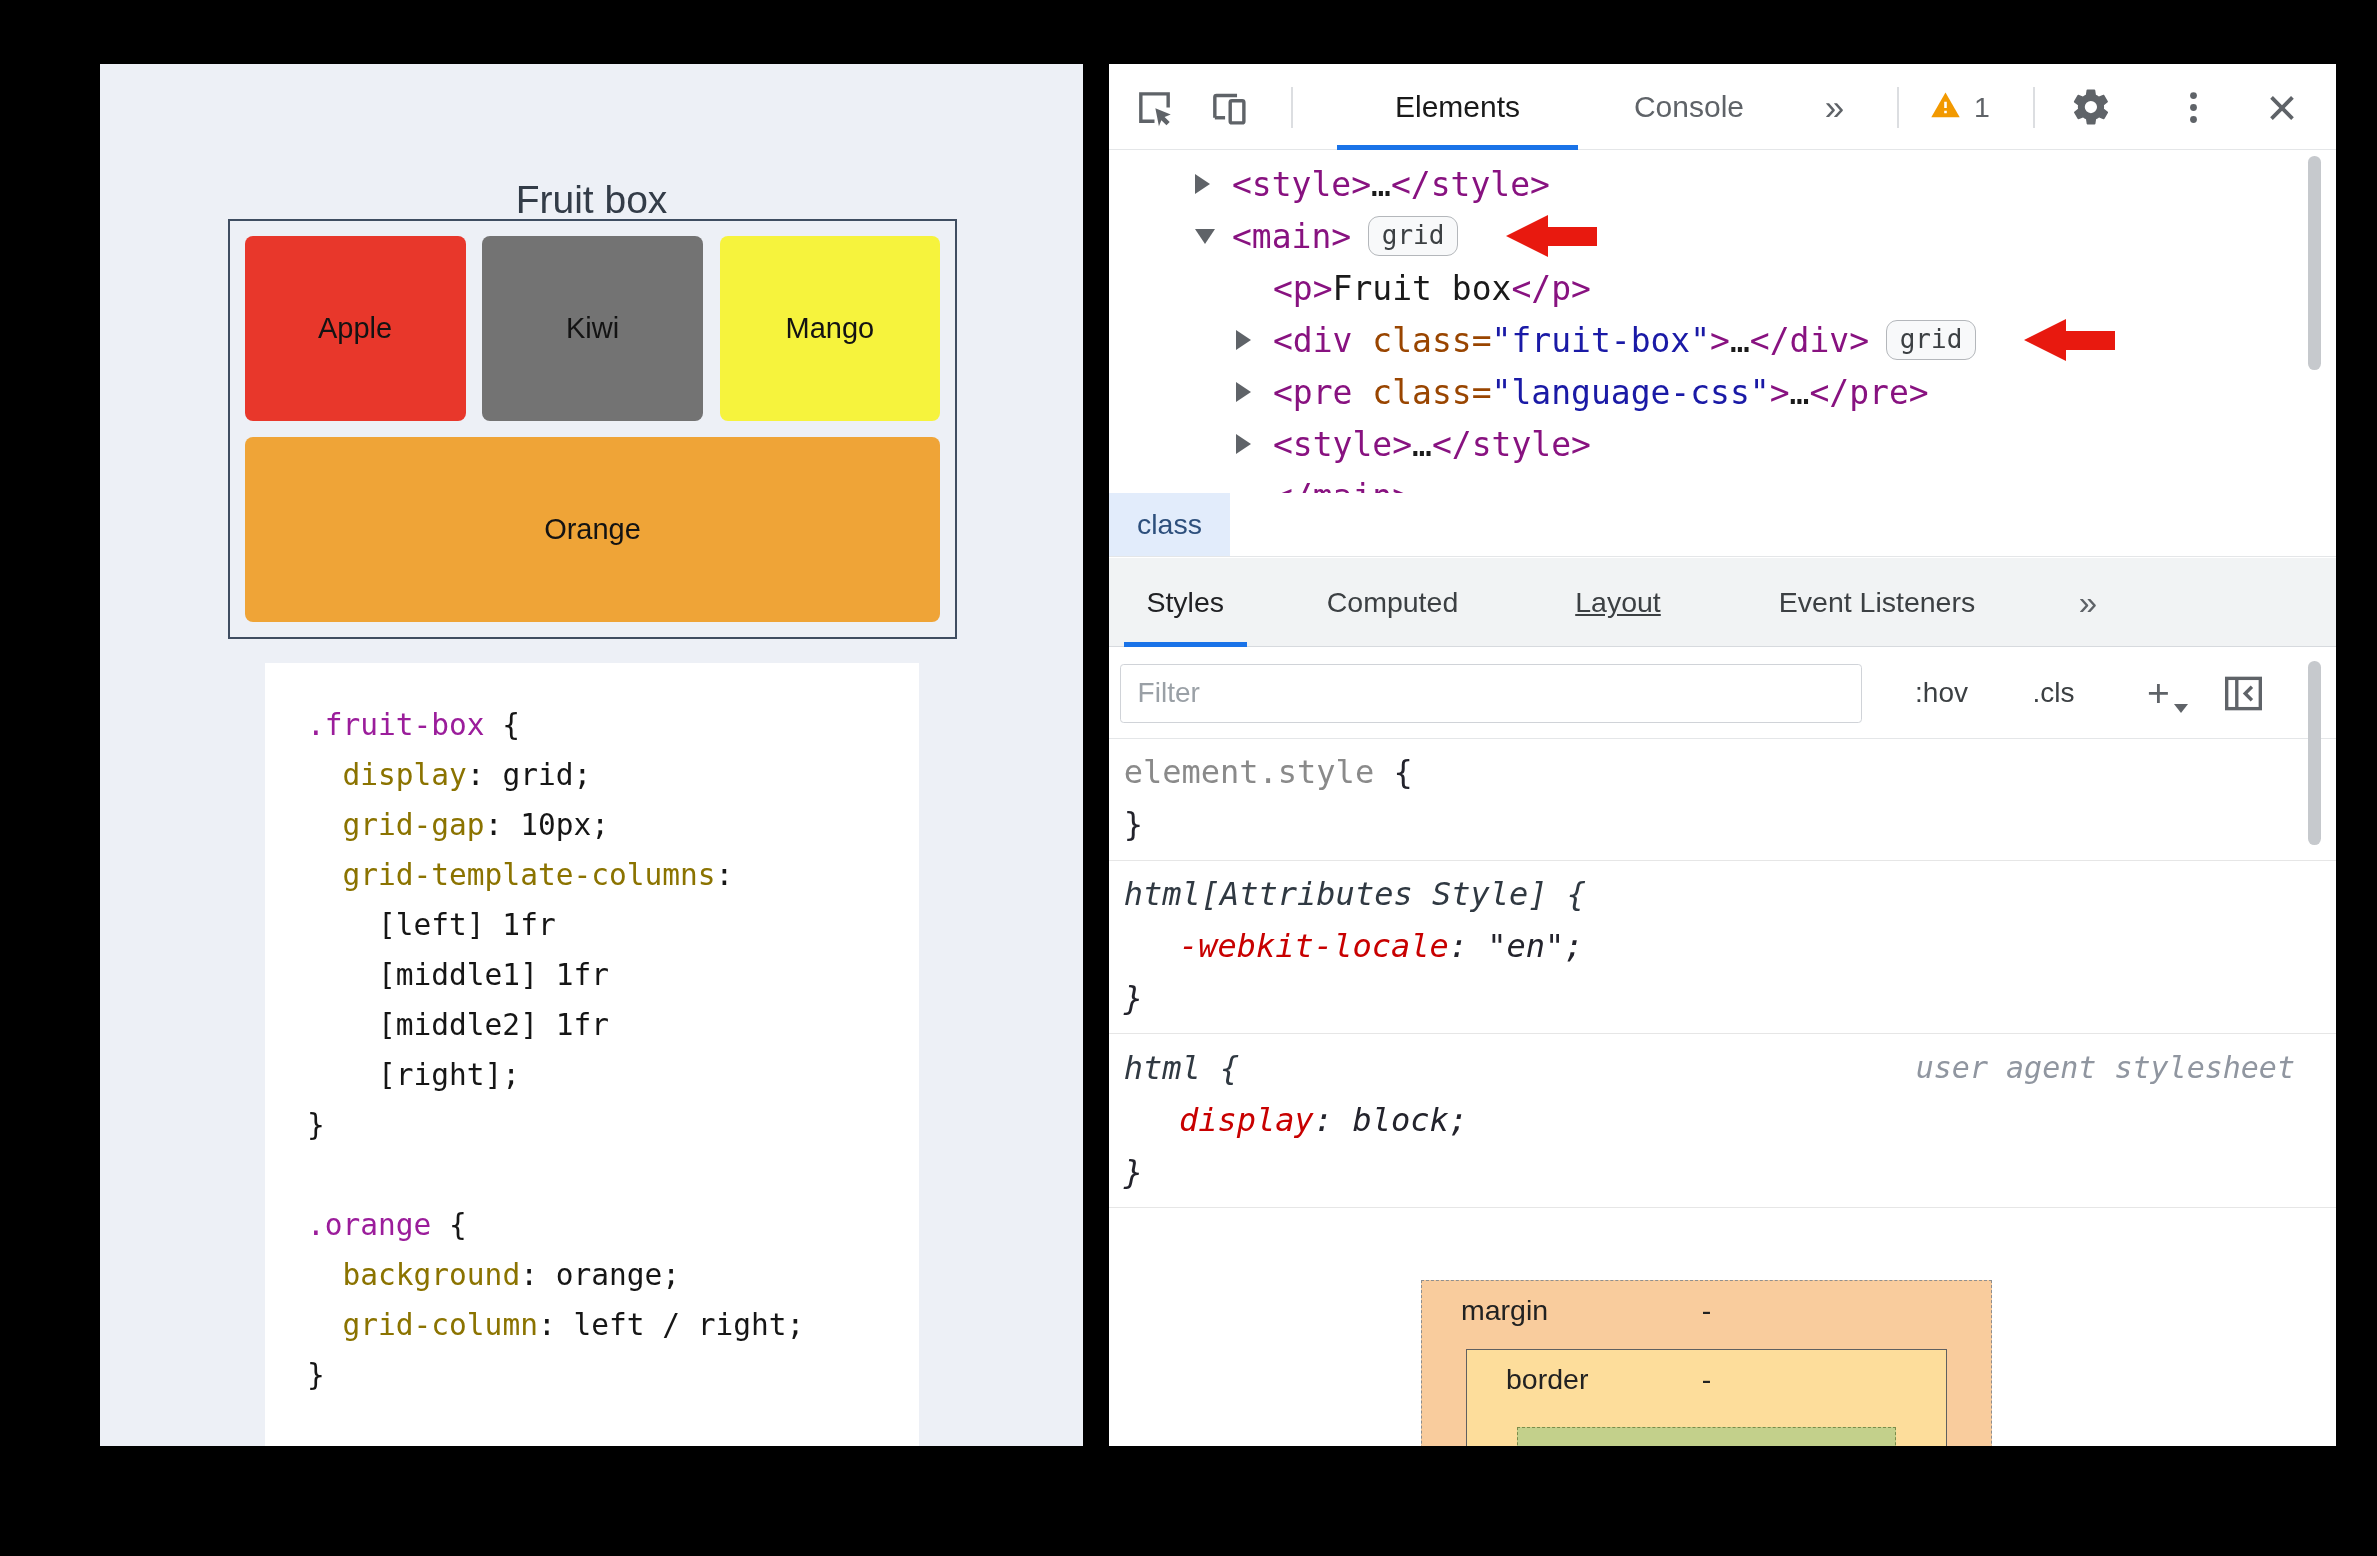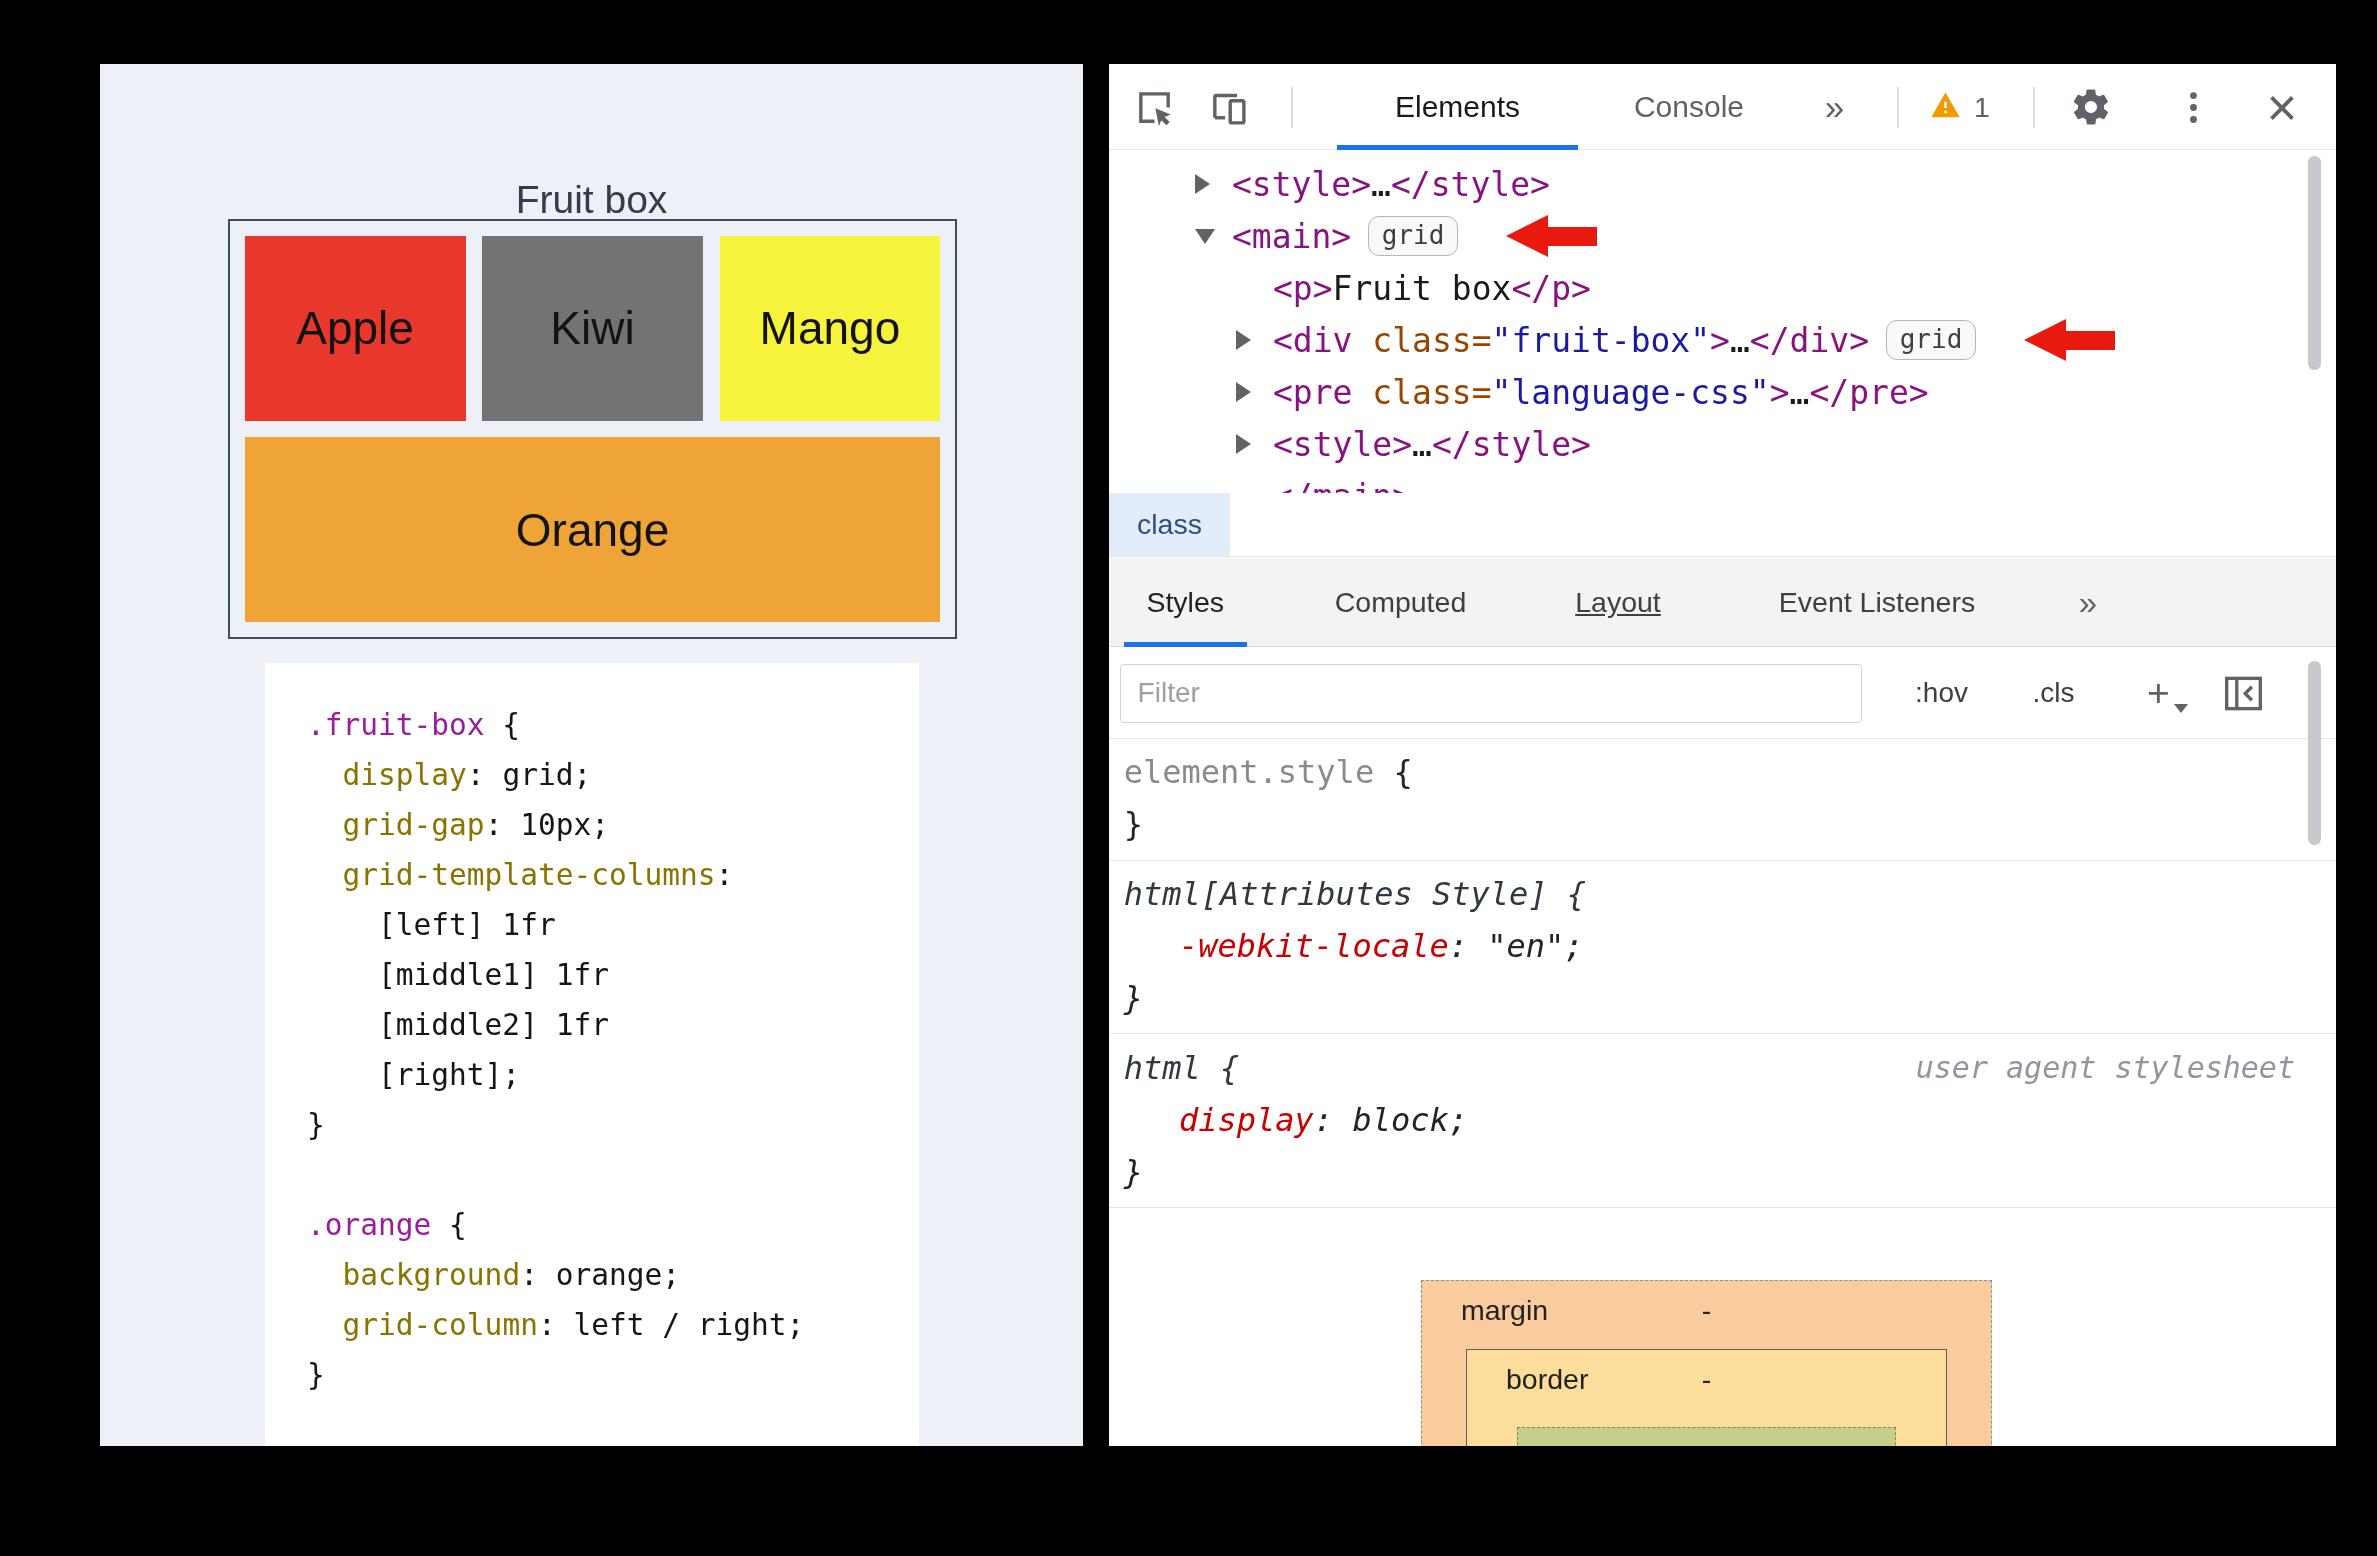--- a/index.html
+++ b/index.html
@@ -3,21 +3,21 @@
 <meta charset="utf-8">
 <style>
   *{box-sizing:border-box;margin:0;padding:0}
   html,body{width:2377px;height:1556px;background:#000;font-family:"Liberation Sans",sans-serif;}
   .stage{position:absolute;inset:0;width:2377px;height:1556px;overflow:hidden;}
 
   
   .preview{position:absolute;left:100px;top:64px;width:983px;height:1382px;background:#edf0f6;overflow:hidden;}
   .preview-title{position:absolute;top:114px;left:0;width:100%;text-align:center;font-size:39px;font-weight:500;color:#333c48;}
   .fruit-box{position:absolute;left:128px;top:155px;width:729px;height:420px;border:2.8px solid #3f4d61;padding:14.7px;display:grid;grid-template-columns:repeat(3,1fr);grid-template-rows:1fr 1fr;gap:16.6px;}
-  .fruit{display:flex;align-items:center;justify-content:center;font-size:46px;color:#131313;}
+  .fruit{display:flex;align-items:center;justify-content:center;font-size:29px;color:#131313;border-radius:8px;}
   .fruit.wide{grid-column:1 / -1;}
   .code-block{position:absolute;left:165px;top:599px;width:654px;height:783px;background:#fff;padding:37px 0 0 42px;font-family:"DejaVu Sans Mono",monospace;font-size:29.5px;color:#161616;overflow:hidden;}
   .code-line{height:50px;line-height:50px;white-space:pre;}
   .code-block .tk-sel{color:#9b1d9b;}
   .code-block .tk-prp{color:#8b7300;}
   .code-block .tk-pln{color:#161616;}
 
   
   .devtools{position:absolute;left:1109px;top:64px;width:1227px;height:1382px;background:#fff;overflow:hidden;color:#202124;}
 
@@ -67,21 +67,21 @@
   
   .crumbbar{position:absolute;top:429px;left:0;width:100%;height:64px;background:#fff;border-bottom:1.8px solid #e4e6e8;display:flex;align-items:stretch;}
   .crumb{display:flex;align-items:center;padding:0 28px;background:#e2ecfb;color:#2d4f7c;font-size:28.5px;}
 
   
   .styles-tabs{position:absolute;top:494px;left:0;width:100%;height:89px;background:#f1f3f4;border-bottom:1.8px solid #d7dade;}
   .st-tab{position:absolute;top:0;height:89px;display:flex;align-items:center;justify-content:center;font-size:28.5px;color:#3c4043;}
   .st-tab.selected{color:#202124;}
   .st-tab.selected::after{content:'';position:absolute;left:5.5px;right:5.5px;bottom:0;height:4.6px;background:#1a73e8;}
   .st-styles{left:9.2px;width:134px;}
-  .st-computed{left:214px;width:155px;}
+  .st-computed{left:206px;width:155px;}
   .st-layout{left:440px;width:138px;text-decoration:underline;}
   .st-events{left:641px;width:254px;}
   .st-more{left:947px;width:64px;font-size:33px;color:#5f6368;}
 
   
   .filter-row{position:absolute;top:583px;left:0;width:100%;height:92px;border-bottom:1.8px solid #e4e6e8;background:#fff;}
   .filter-input{position:absolute;left:11px;top:16.6px;width:742px;height:59px;border:1.8px solid #d0d3d8;border-radius:3.7px;font-size:28px;color:#202124;padding:0 16.6px;font-family:"Liberation Sans",sans-serif;background:#fff;outline:none;}
   .filter-input::placeholder{color:#9aa0a6;}
   .pseudo-btn{position:absolute;top:0;height:92px;display:flex;align-items:center;justify-content:center;font-size:28px;color:#3c4043;}
   .btn-hov{left:790px;width:85px;}

